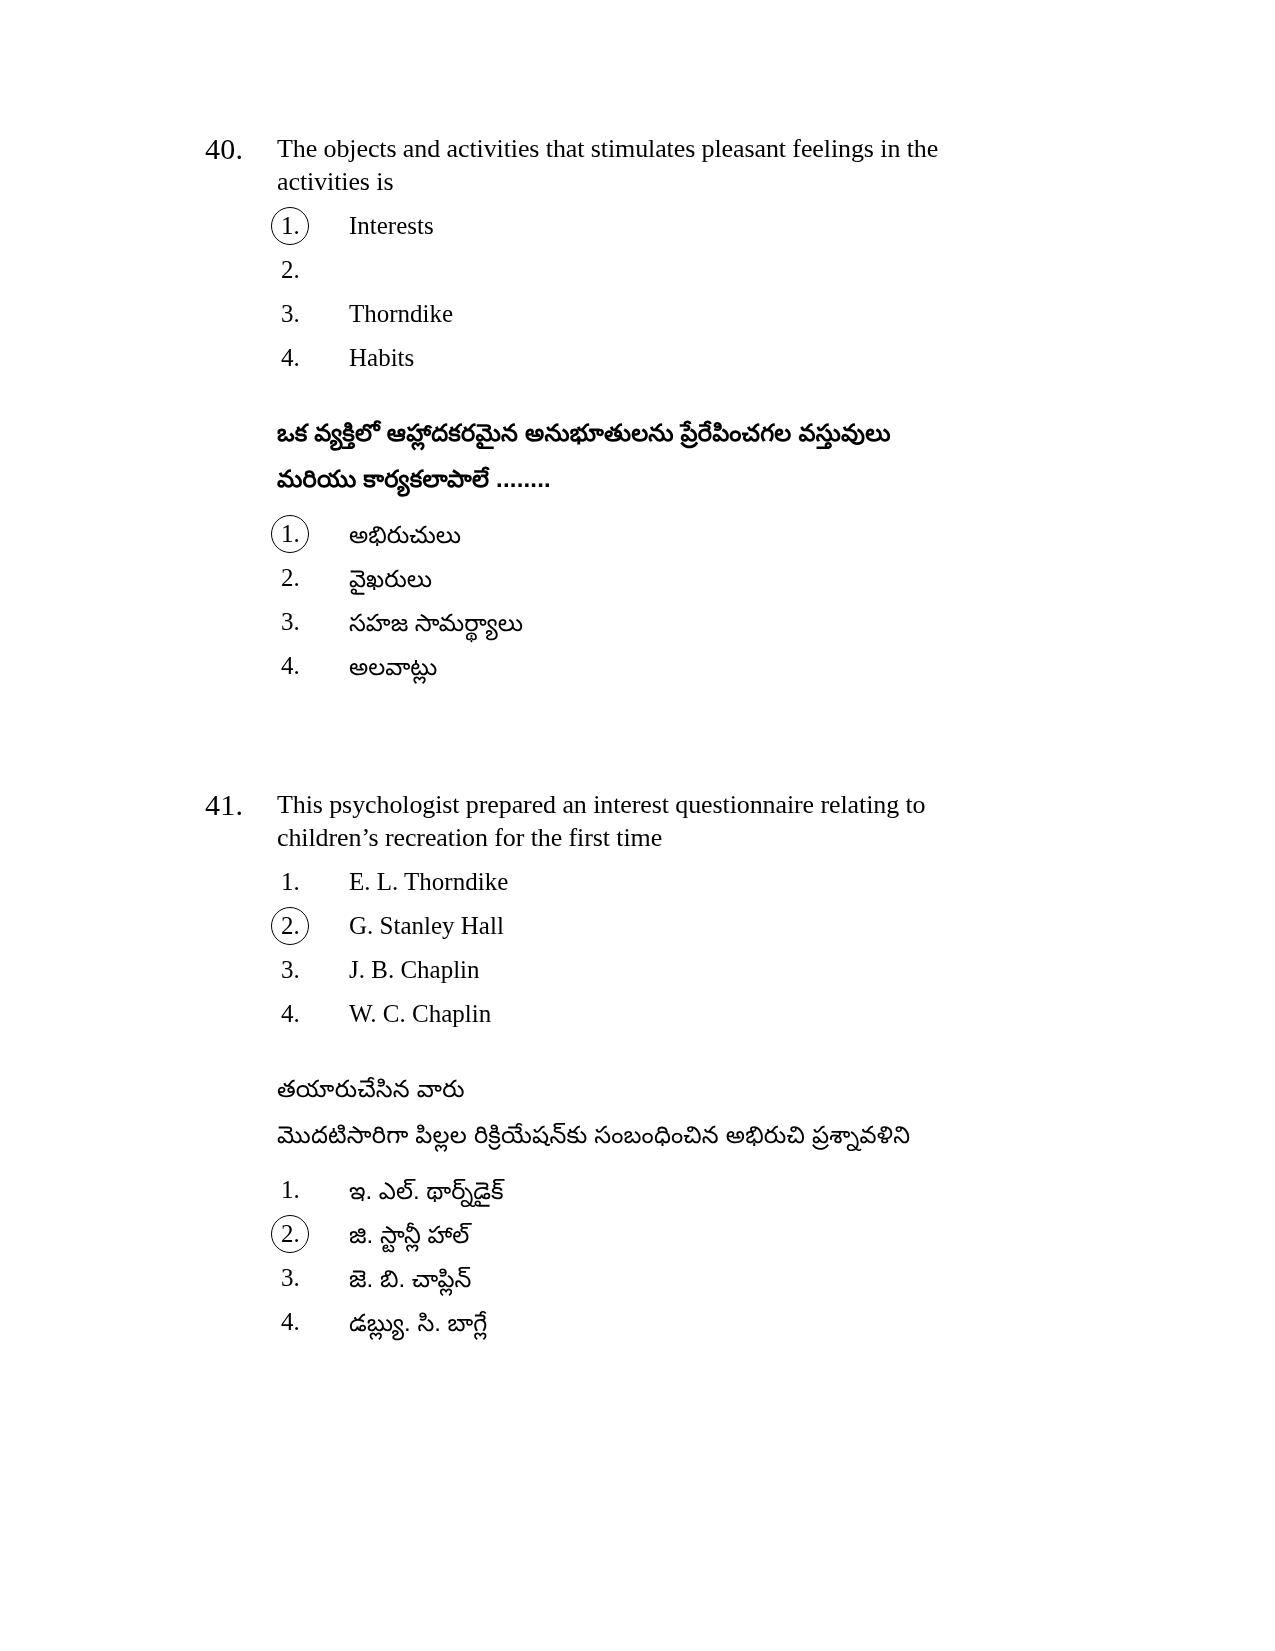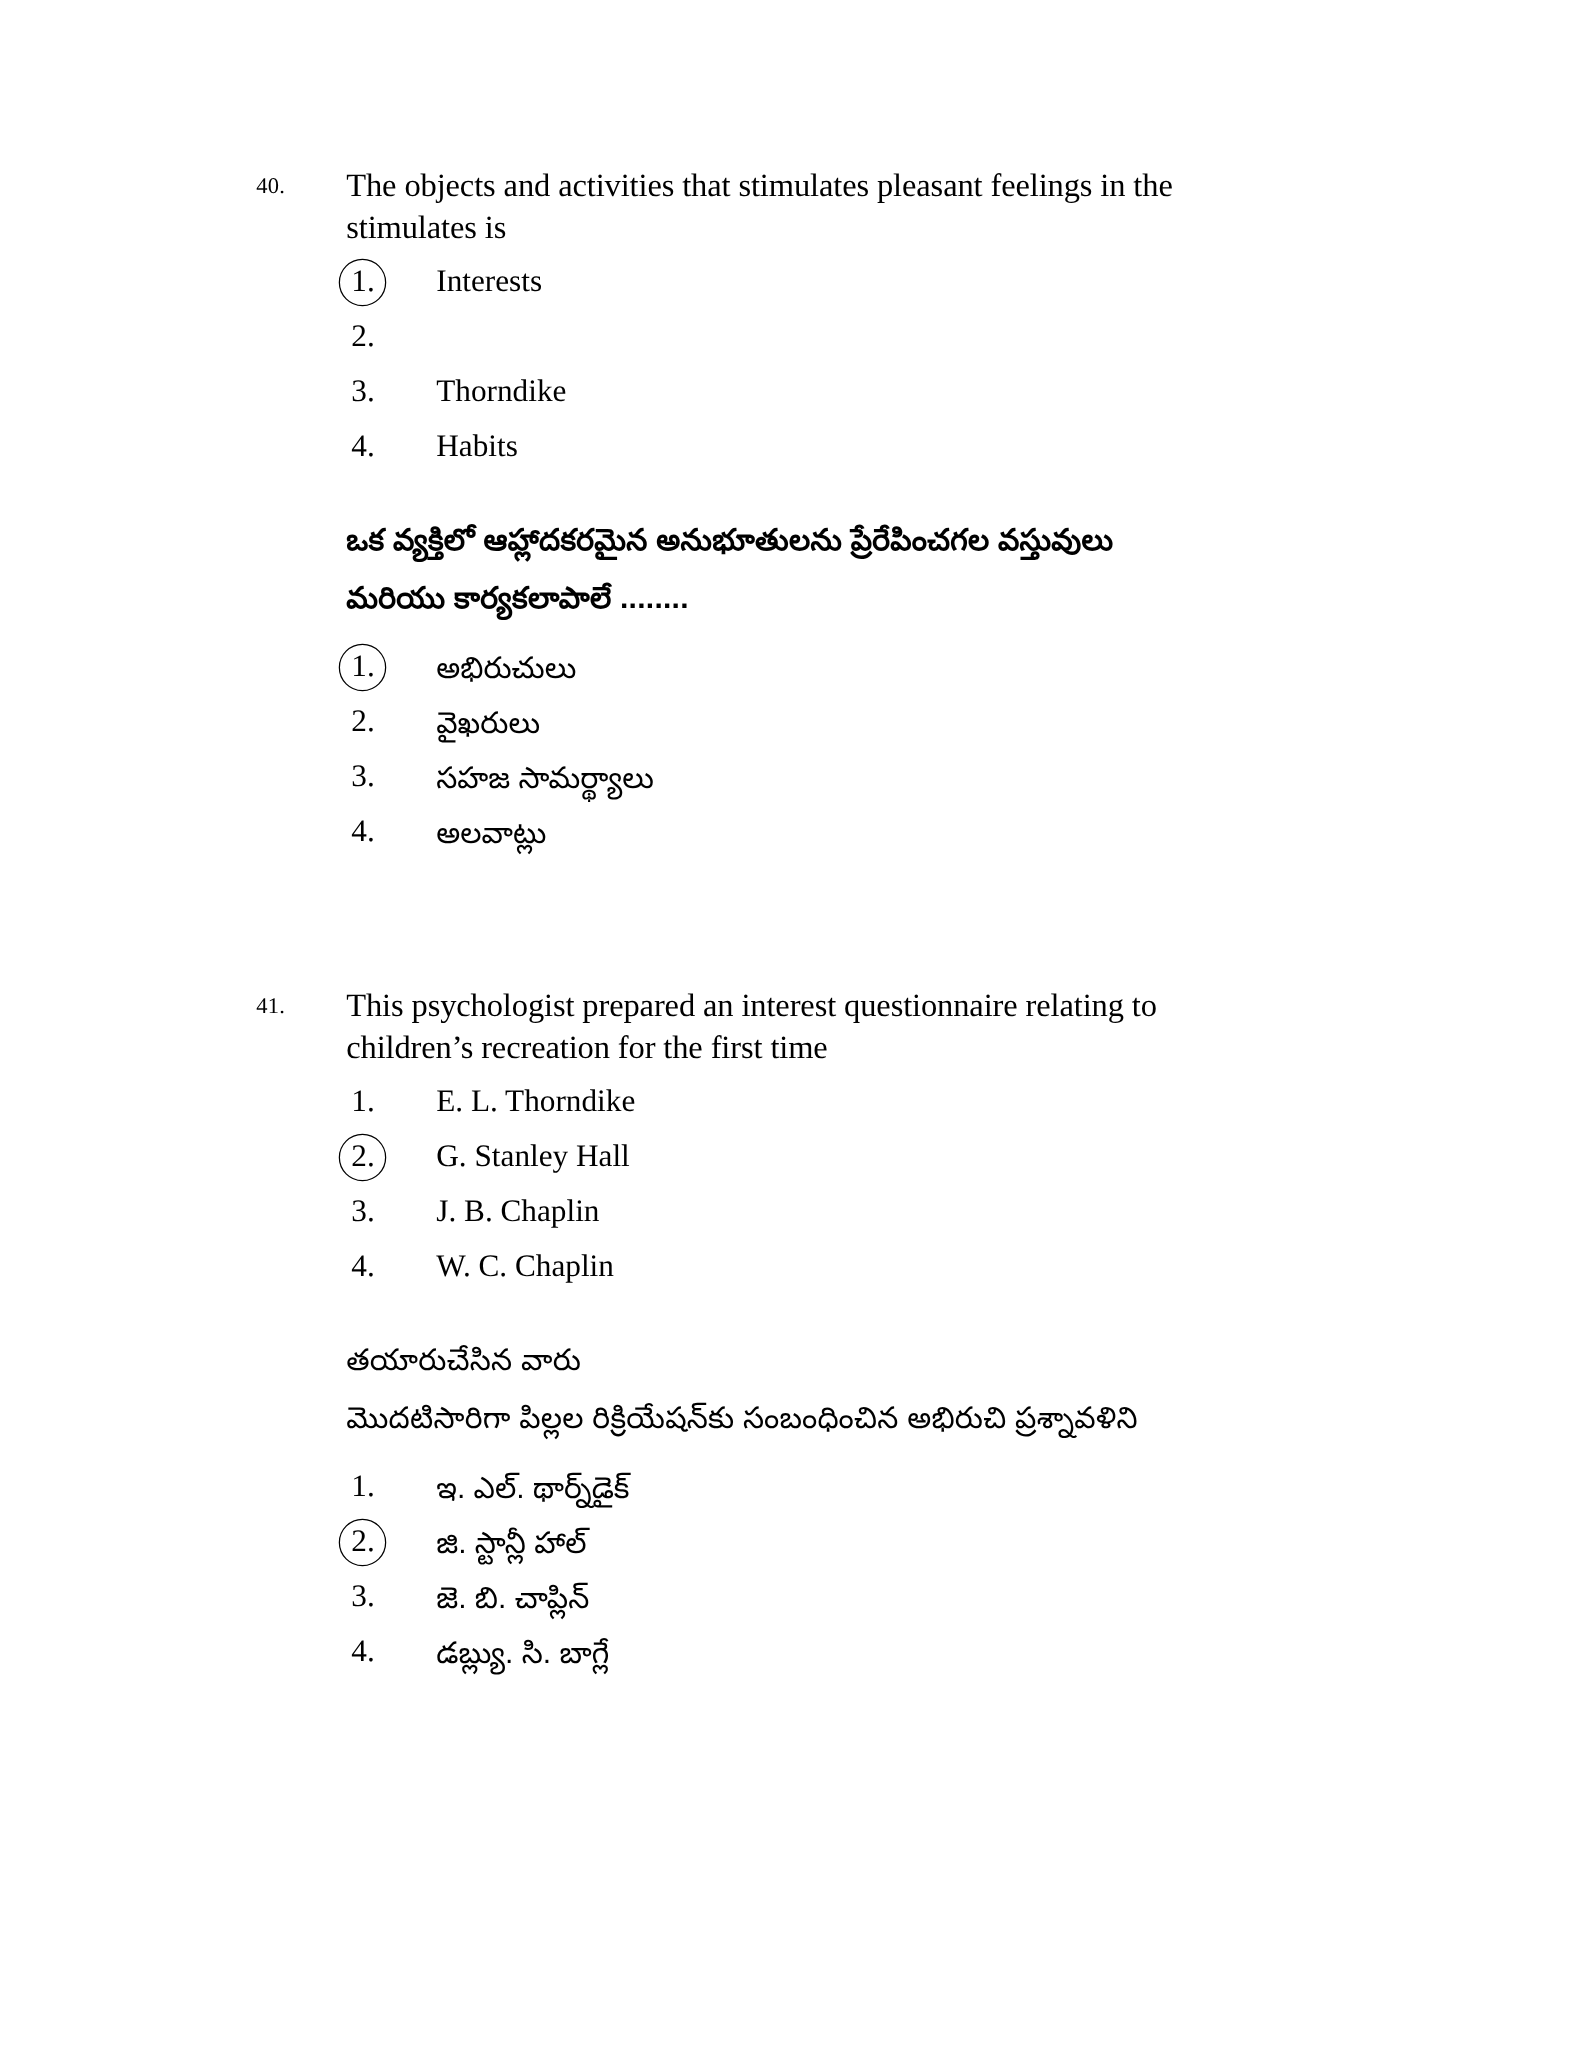--- a/index.html
+++ b/index.html
@@ -29,21 +29,21 @@
     margin-bottom: 0;
   }
   .q-head {
     display: flex;
     align-items: flex-start;
   }
   .q-num {
     flex: 0 0 auto;
     width: 72px;
     font-family: "Liberation Serif", "DejaVu Serif", serif;
-    font-size: 18px;
+    font-size: 30px;
     line-height: 33px;
     letter-spacing: 0.2px;
   }
   .q-text {
     flex: 1 1 auto;
     font-family: "Liberation Serif", "DejaVu Serif", serif;
     font-size: 26px;
     line-height: 33px;
     text-align: left;
     letter-spacing: -0.1px;
@@ -119,21 +119,21 @@
 
 <div class="page">
   <div class="content">
 
     <div class="question">
 
       <div class="q-head">
         <div class="q-num">40.</div>
         <div class="q-text">
           <span>The objects and activities that stimulates pleasant feelings in the</span>
-          <span>stimulates is</span>
+          <span>activities is</span>
         </div>
       </div>
 
       <div class="options">
         <div class="option">
           <div class="opt-marker">
             <span class="circle"></span>
             <span>1.</span>
           </div>
           <div class="opt-label">Interests</div>

